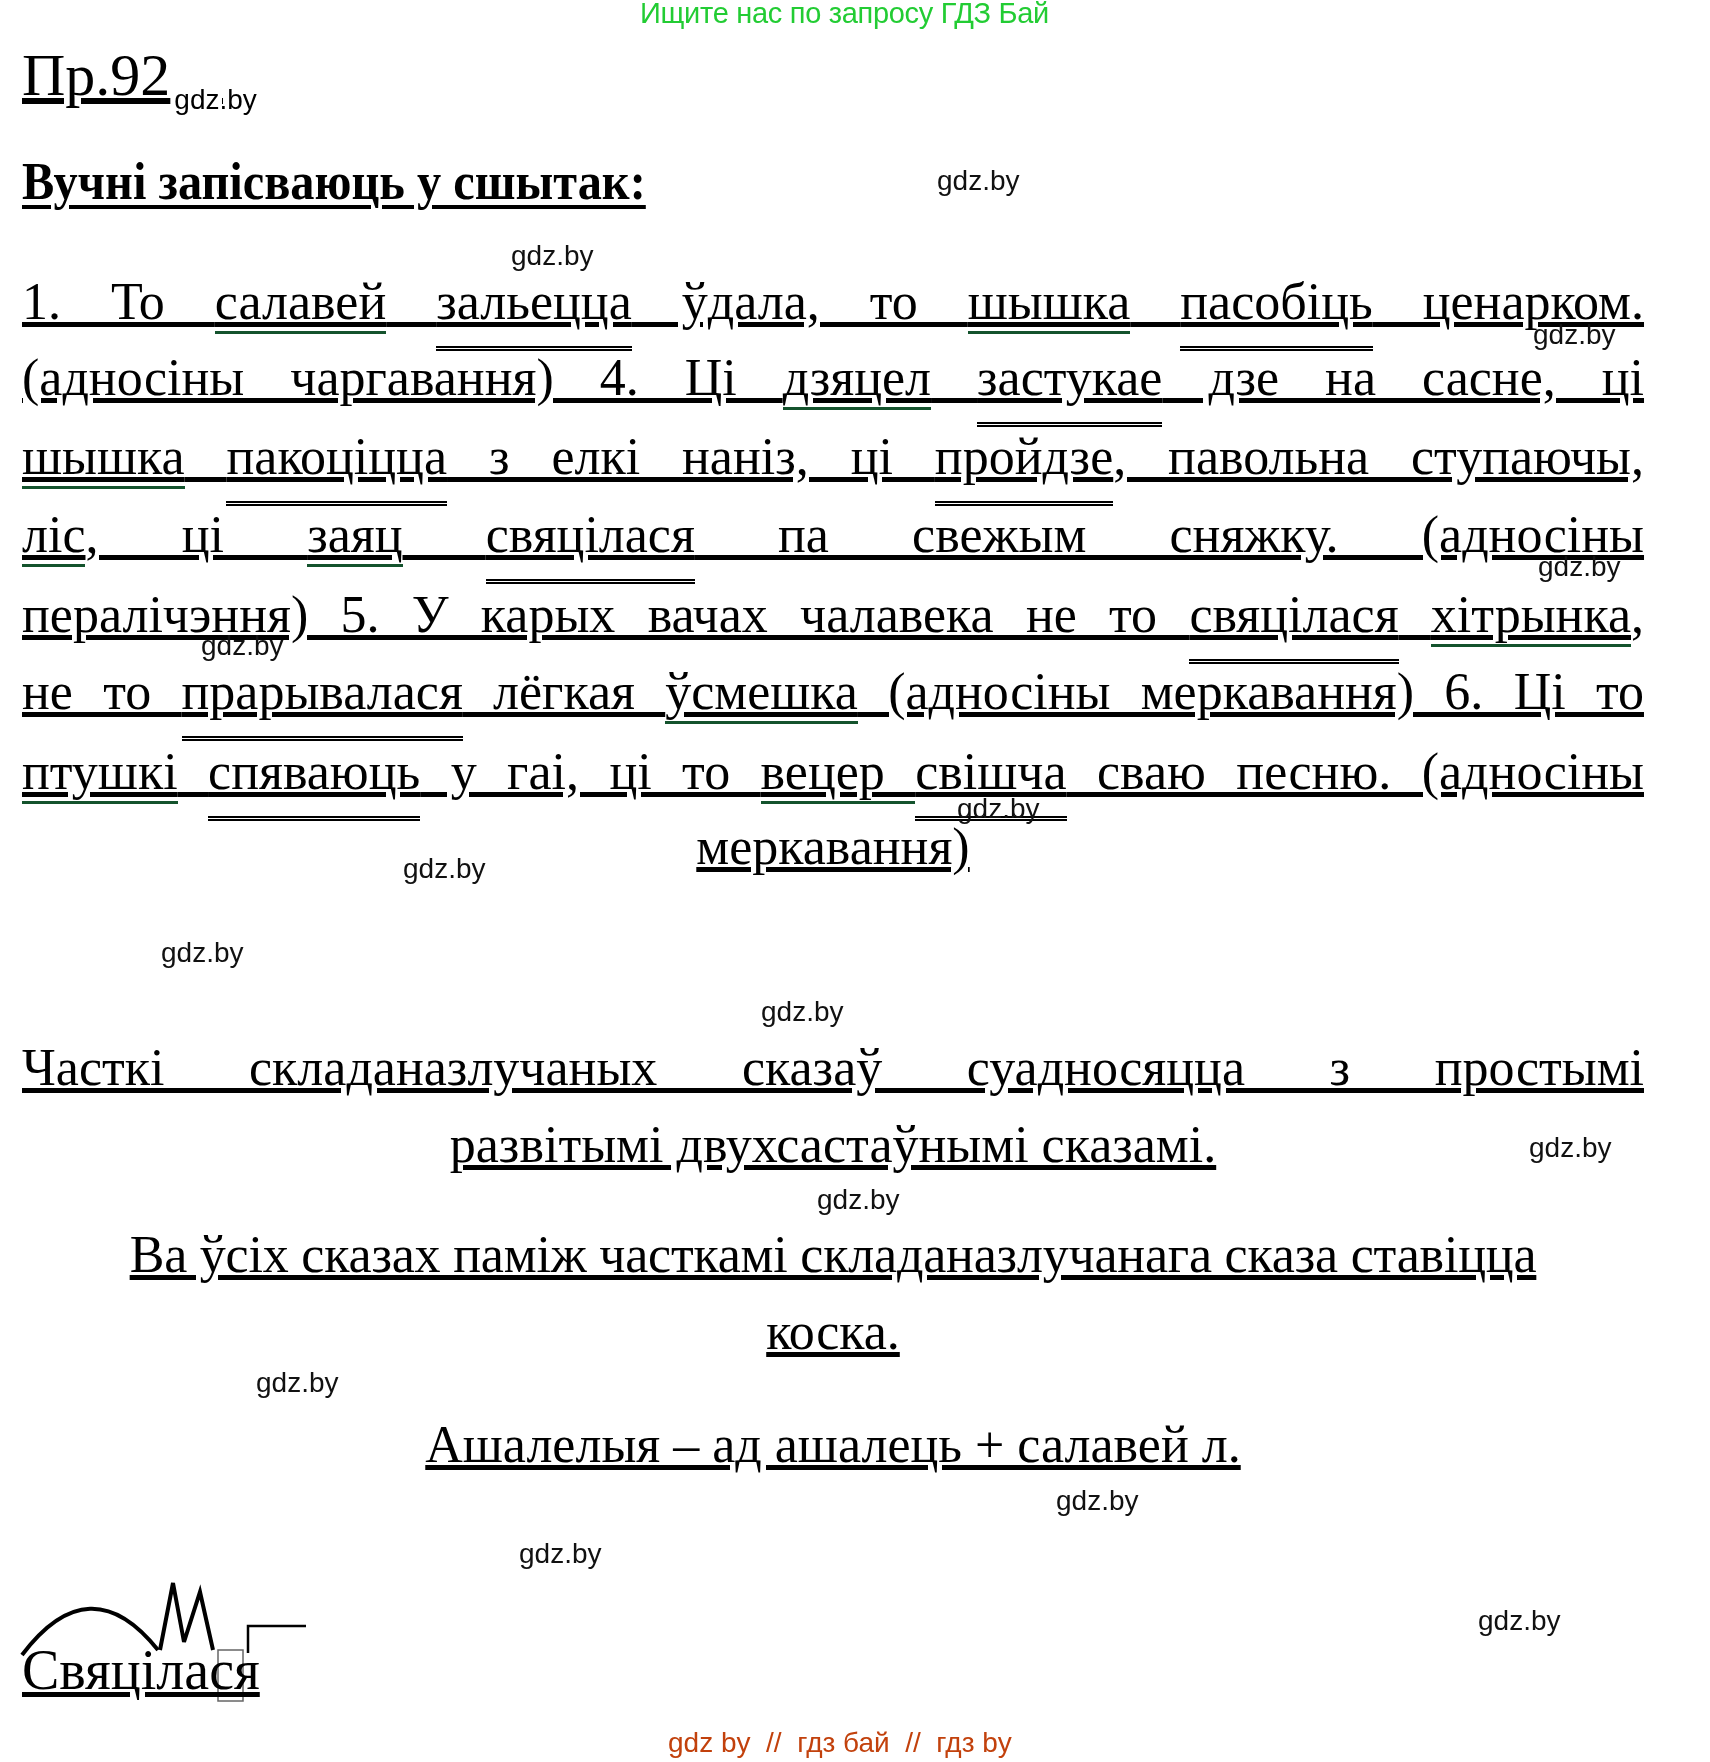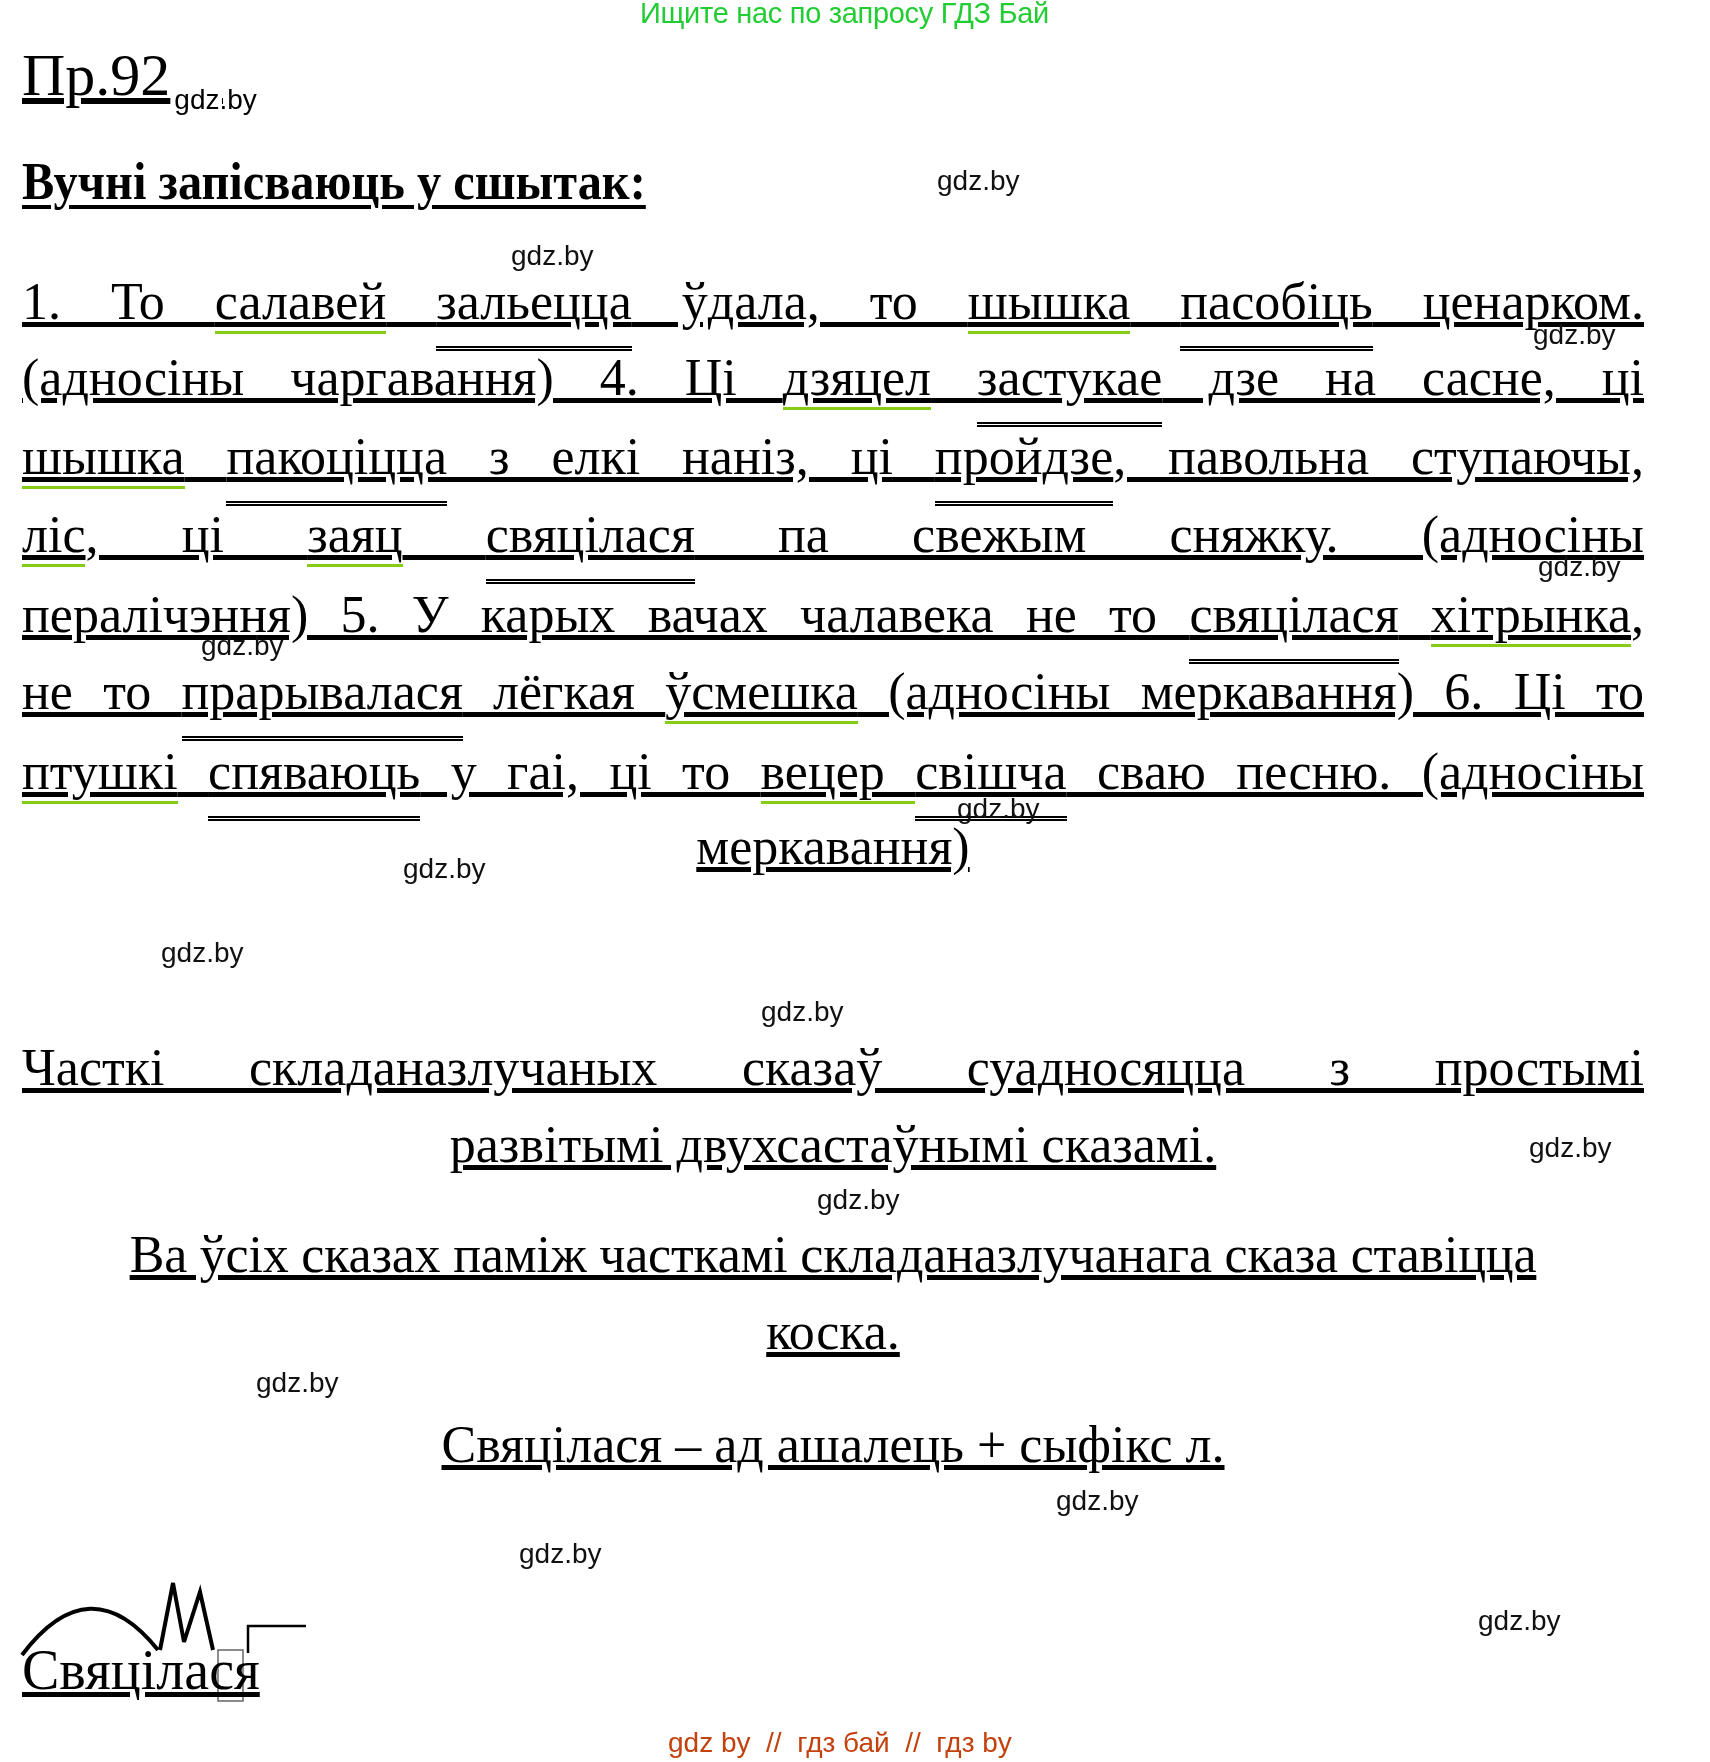--- a/index.html
+++ b/index.html
@@ -18,21 +18,21 @@
     position: absolute; left: 22px; top: 152px; font-size: 52px; font-weight: bold;
     line-height: 60px; white-space: nowrap; text-decoration: underline; text-decoration-thickness: 4px;
     text-underline-offset: 6px; transform: scaleX(0.93); transform-origin: left;
   }
   .line {
     position: absolute; left: 22px; width: 1622px; font-size: 52px; line-height: 60px;
     height: 60px; white-space: nowrap;
   }
   .justify { text-align: justify; text-align-last: justify; white-space: normal; }
   .left { text-align: center; }
-  .u1 { border-bottom: 3px solid #84cc16; padding-bottom: 1px; }
+  .u1 { border-bottom: 3px solid #14532d; padding-bottom: 1px; }
   .u2 { border-bottom: 5px double #000; padding-bottom: 16px; }
   .wm {
     position: absolute; font-size: 28px; color: #111; white-space: nowrap; line-height: 30px;
   }
   .footer {
     position: absolute; left: 668px; top: 1727px; font-size: 28px; color: #c2410c; white-space: pre;
   }
   .morph { position: absolute; left: 0; top: 1560px; width: 340px; height: 160px; }
   .morph-word { position: absolute; left: 22px; top: 1640px; font-size: 56px; line-height: 60px; white-space: nowrap; }
 </style>
@@ -57,21 +57,21 @@
   <div class="line serif justify" style="top:742px"><span class="u1">птушкі</span> <span class="u2">спяваюць</span> у гаі, ці то <span class="u1" style="white-space: pre;">вецер </span><span class="u2">свішча</span> сваю песню. (адносіны</div>
   <div class="line serif left" style="top:817px">меркавання)</div>
 </div>
 
 <div class="line serif justify" style="top:1038px">Часткі складаназлучаных сказаў суадносяцца з простымі</div>
 <div class="line serif left" style="top:1115px">развітымі двухсастаўнымі сказамі.</div>
 
 <div class="line serif left" style="top:1225px; letter-spacing:-0.2px">Ва ўсіх сказах паміж часткамі складаназлучанага сказа ставіцца</div>
 <div class="line serif left" style="top:1302px">коска.</div>
 
-<div class="line serif left" style="top:1415px">Свяцілася – ад ашалець + сыфікс л.</div>
+<div class="line serif left" style="top:1415px">Ашалелыя – ад ашалець + салавей л.</div>
 
 <svg class="morph" viewBox="0 1560 340 160">
   <path d="M22,1655 Q90,1565 158,1650" fill="none" stroke="#000" stroke-width="4"></path>
   <polyline points="160,1650 173,1583 184,1642 200,1592 213,1650" fill="none" stroke="#000" stroke-width="4"></polyline>
   <rect x="218" y="1650" width="25" height="51" fill="none" stroke="#666" stroke-width="1.5"></rect>
   <polyline points="248,1653 248,1626 306,1626" fill="none" stroke="#000" stroke-width="2.5"></polyline>
 </svg>
 <div class="morph-word serif">Свяцілася</div>
 
 <div id="watermarks">

